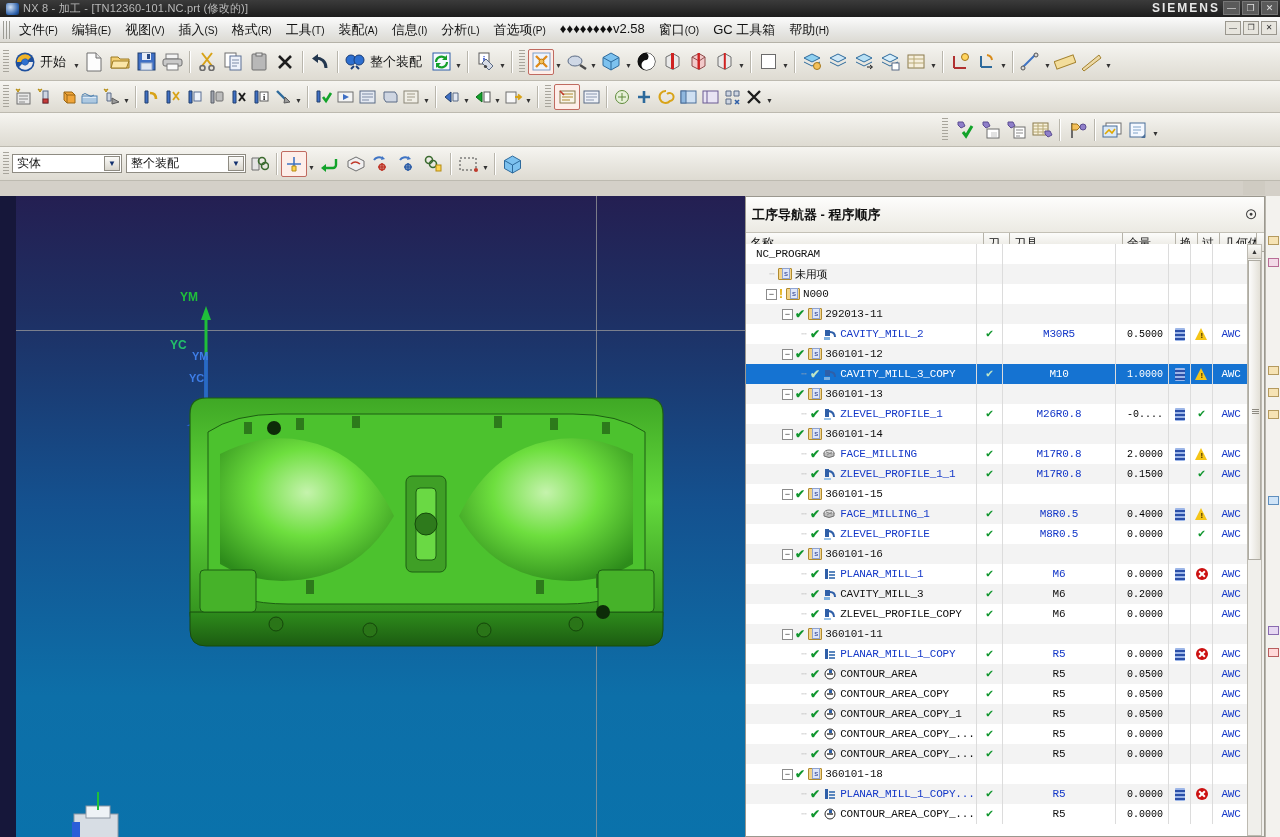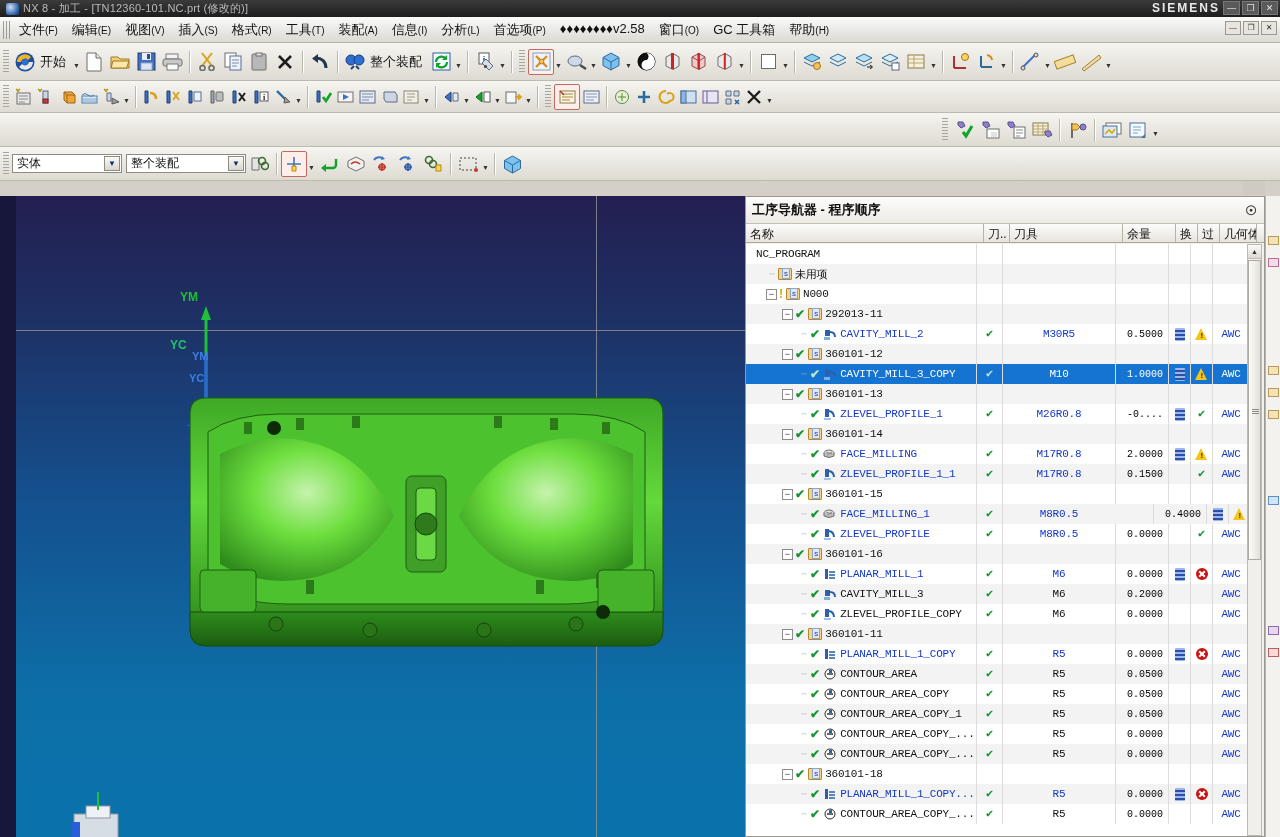--- a/index.html
+++ b/index.html
@@ -82,21 +82,21 @@
   #orient-ball .vl{position:absolute;left:29px;top:10px;width:2px;height:40px;background:#eef2ff;}
 
   .axlabel{position:absolute;font-family:"Liberation Sans",sans-serif;font-size:12px;font-weight:bold;}
 
   
   #part{position:absolute;left:168px;top:196px;width:485px;height:270px;}
 
   
   #navpanel{position:absolute; left:745px; top:196px; width:520px; height:641px;
     background:#f1f0ec; border:1px solid #9b988f; z-index:20;}
-  #navhdr{height:27px; display:flex; align-items:center; padding-left:6px;
+  #navhdr{height:36px; display:flex; align-items:center; padding-left:6px;
     background:linear-gradient(to bottom,#fdfdfc,#eceae3);
     border-bottom:1px solid #c3c0b6; font-weight:bold; font-size:13px; color:#111;}
   #navhdr .pin{margin-left:auto;margin-right:7px;font-size:13px;color:#3a3a3a;}
   #colhdr{height:19px;display:flex;background:linear-gradient(to bottom,#fcfcfb,#e6e4dc);
     border-bottom:1px solid #a9a69c;font-size:12px;color:#111;}
   #colhdr .ch{border-right:1px solid #b6b3a9;padding:2px 0 0 4px;overflow:hidden;white-space:nowrap;}
   #treewrap{position:absolute;left:0;top:47px;width:503px;height:592px;overflow:hidden;background:#fff;}
   .trow{height:20px;display:flex;align-items:center;font-size:11px;position:relative;}
   .trow.alt{background:#f3f3f3;}
   .trow.selected{background:#1573d2;color:#fff;}
@@ -1107,21 +1107,21 @@
             <ellipse cx="6" cy="5" rx="5" ry="3" fill="#e2e2e2" stroke="#6f6f6f"></ellipse>
             <path d="M1 5v3q5 3 10 0V5" fill="#bdbdbd" stroke="#6f6f6f"></path>
             <path d="M3 4l6 2M4 7l5-3" stroke="#8a8a8a"></path>
           </svg><span class="lbl blue">FACE_MILLING_1</span></div>
         <div class="tcol" style="width: 26px; flex: 0 0 26px;">
           <span class="chk">✔</span>
         </div>
         <div class="tcol" style="width: 113px; flex: 0 0 113px;">
           <span class="lbl blue">M8R0.5</span>
         </div>
-        <div class="tcol" style="width: 53px; flex: 0 0 53px; justify-content: flex-end; padding-right: 5px; margin-left: 38px;">
+        <div class="tcol" style="width: 53px; flex: 0 0 53px; justify-content: flex-end; padding-right: 5px;">
           <span>0.4000</span>
         </div>
         <div class="tcol" style="width: 22px; flex: 0 0 22px;">
           <span class="machi"></span>
         </div>
         <div class="tcol" style="width: 22px; flex: 0 0 22px;">
           <span class="warn">
             <i></i>
             <b>!</b>
           </span>

